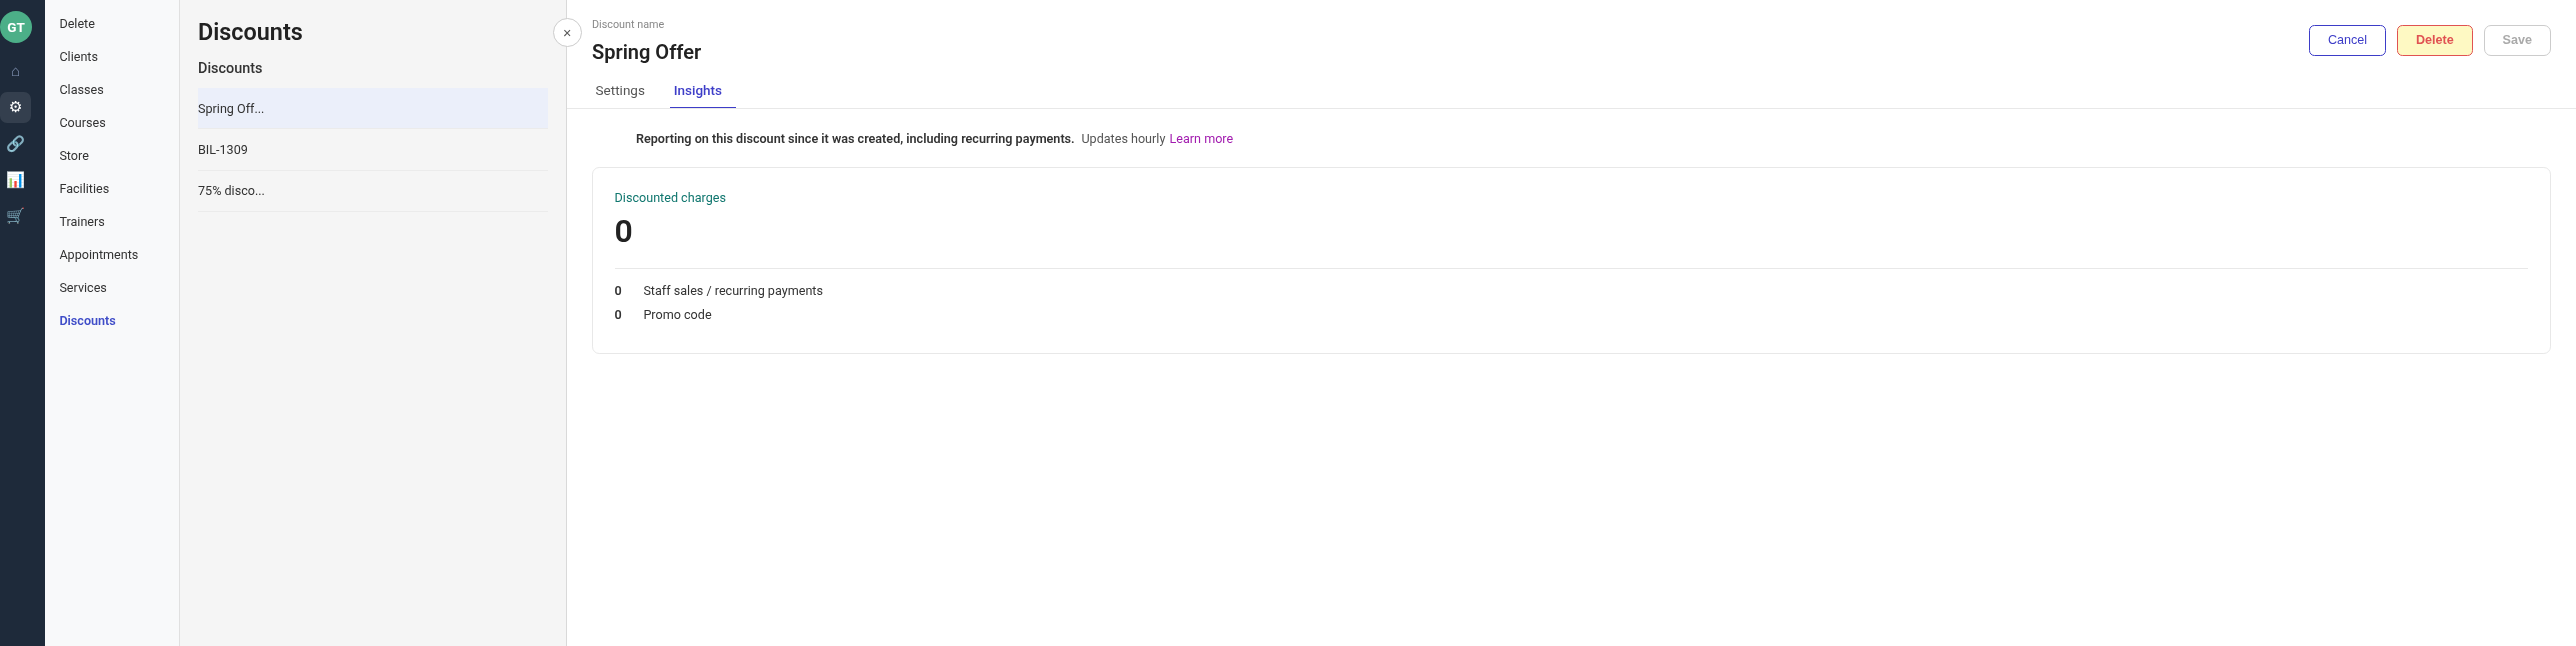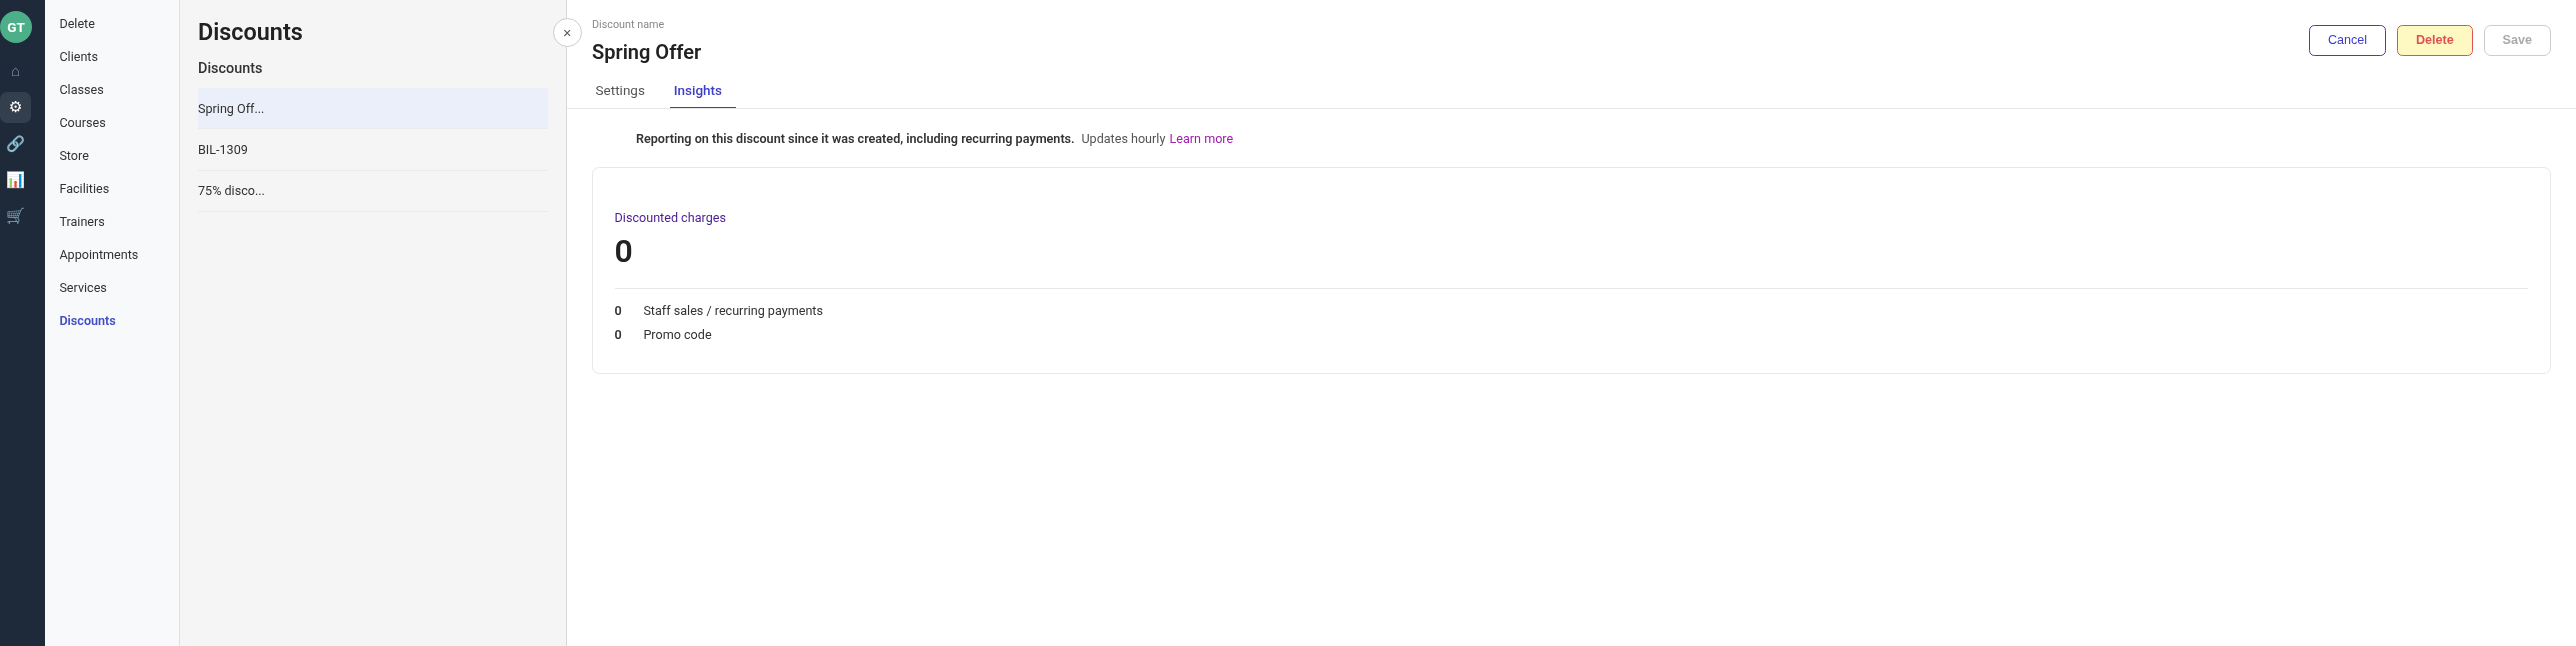--- a/index.html
+++ b/index.html
@@ -192,23 +192,22 @@
     }
 
     .insights-card {
       border: 0.9px solid #e8e8e8;
       border-radius: 7.2px;
       padding: 21.6px;
     }
 
     .insights-label {
       font-size: 12.6px;
-      color: #4c1d95;
+      color: #0f766e;
       margin-bottom: 7.2px;
-      margin-top: 20px;
     }
 
     .insights-value {
       font-size: 32px;
       font-weight: 600;
       color: #222;
       margin-bottom: 18px;
     }
 
     .insights-divider {

